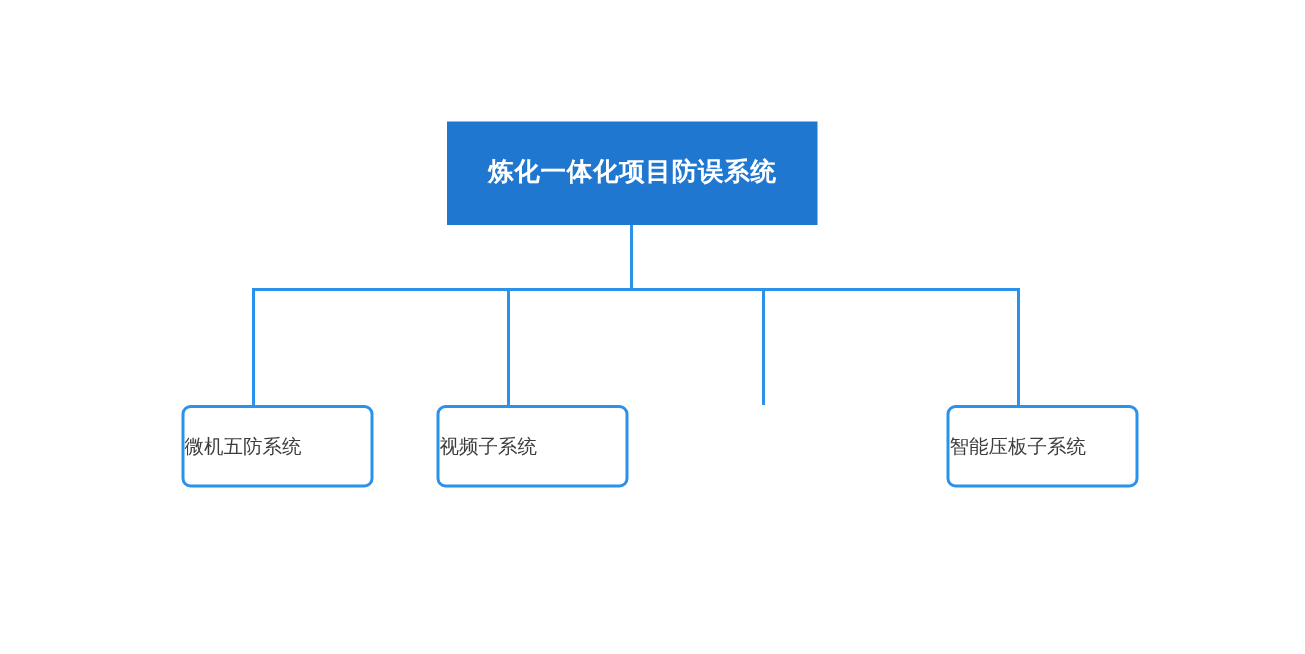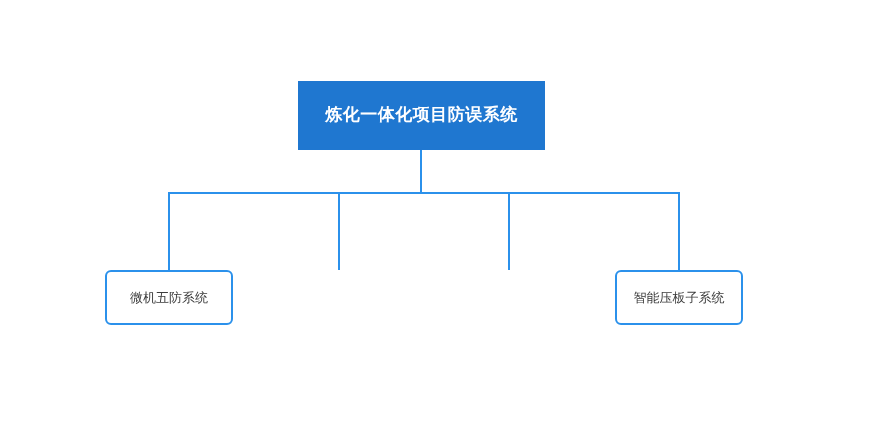--- a/index.html
+++ b/index.html
@@ -46,22 +46,22 @@
   
   .child-node {
     position: absolute;
     top: 270px;
     height: 55px;
     background: #ffffff;
     border: 2px solid #2b91eb;
     border-radius: 6px;
     display: flex;
     align-items: center;
-    justify-content: center;
     box-sizing: border-box;
+    margin-left: 16px;
   }
   .child-label {
     color: #3c3c3c;
     font-size: 13px;
     font-weight: normal;
     line-height: 1.2;
     white-space: nowrap;
     user-select: none;
   }
 
@@ -113,19 +113,22 @@
   <div class="connector drop drop-4"></div>
 
   <div class="root-node">
     <span class="root-label">炼化一体化项目防误系统</span>
   </div>
 
   <div class="child-node child-1">
     <span class="child-label">微机五防系统</span>
   </div>
 
+  <div class="child-node child-2">
+    <span class="child-label">视频子系统</span>
+  </div>
 
 
   <div class="child-node child-4">
     <span class="child-label">智能压板子系统</span>
   </div>
 
 </div>
 
 </body></html>

